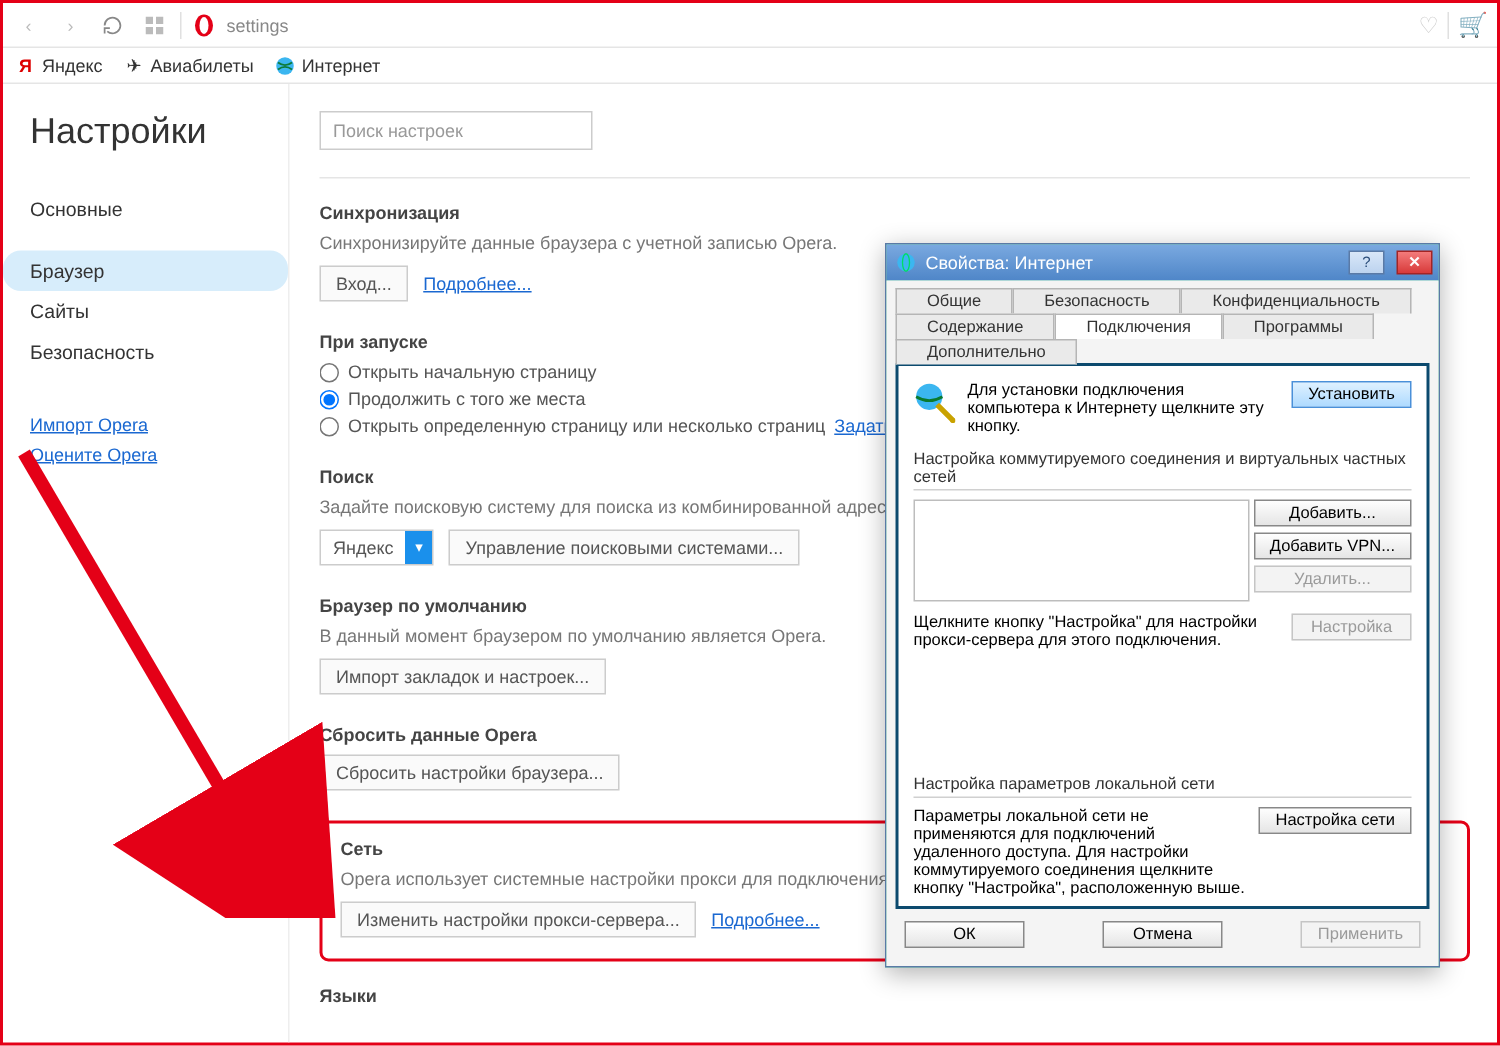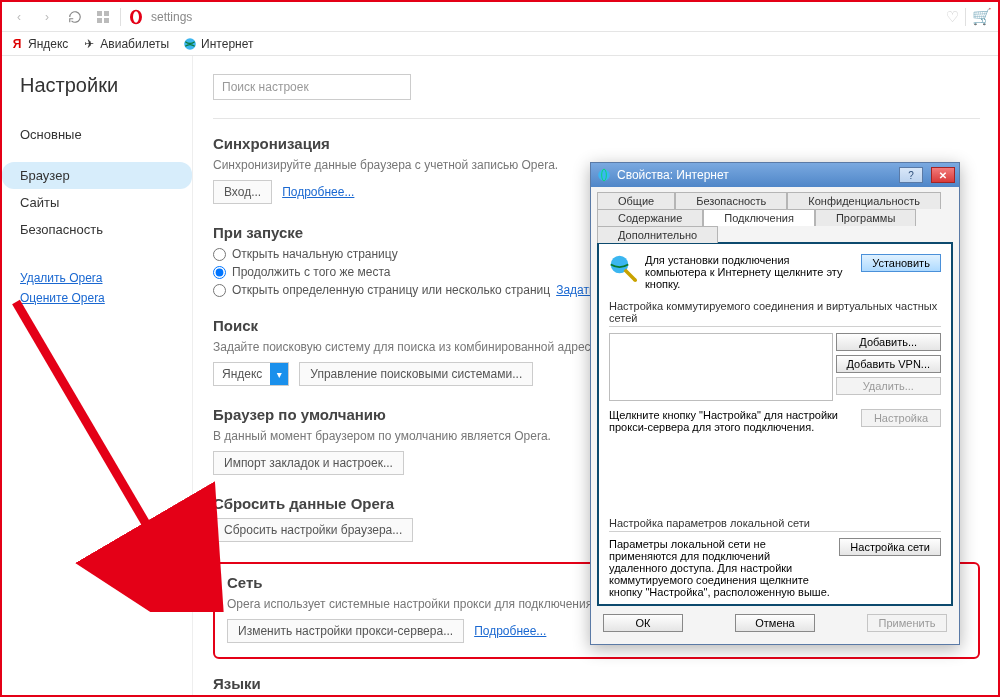--- a/index.html
+++ b/index.html
@@ -15,30 +15,30 @@
   .cart { font-size: 16px; color: #2b6dd1; }
 
   
   .bookbar { height: 24px; border-bottom: 1px solid #e5e5e5; display:flex; align-items:center; gap:14px; padding:0 8px; font-size:12px; color:#333; }
   .bookbar .bm { display:flex; align-items:center; gap:4px; cursor:pointer; }
   .bm-ico { width:14px; height:14px; display:inline-flex; align-items:center; justify-content:center; }
 
   
   .stage { display:flex; height: calc(100% - 54px); }
   .sidebar { width: 190px; padding: 18px 0 0 18px; font-size: 13px; color:#333; }
-  .sidebar h1 { font-size: 20px; font-weight: normal; color:#333; margin-bottom: 24px; }
+  .sidebar h1 { font-size: 24px; font-weight: normal; color:#333; margin-bottom: 24px; }
   .side-item { padding: 6px 10px; margin-left:-18px; padding-left:18px; cursor:pointer; }
   .side-item.active { background:#d7edfb;border-radius:12px; }
   .side-link { color:#1a68d1; cursor:pointer; font-size:12px; display:block; margin-top:6px; text-decoration: underline; }
   .side-group2 { margin-top: 28px; }
 
   .main { flex:1; padding: 18px 18px 0 20px; border-left:1px solid #eee; overflow:hidden; font-size:12.5px; color:#555; }
-  .search { width: 198px; height:26px; border:1px solid #ccc; padding: 0 8px; font-size:12px; color:#999; display:flex; align-items:center; margin-bottom: 18px; }
+  .search { width: 182px; height:26px; border:1px solid #ccc; padding: 0 8px; font-size:12px; color:#999; display:flex; align-items:center; margin-bottom: 18px; }
   .section { margin-bottom: 20px; }
-  .section h2 { font-size: 15px; color:#444; font-weight:bold; margin-bottom: 6px; }
+  .section h2 { font-size: 12px; color:#444; font-weight:bold; margin-bottom: 6px; }
   .section .desc { font-size:12px; color:#777; margin-bottom:8px; }
   .btn { display:inline-block; border:1px solid #ccc; background:#fafafa; padding: 4px 10px; font-size:12px; color:#555; cursor:pointer; }
   .link { color:#1a68d1; text-decoration: underline; cursor:pointer; font-size:12px; }
   .radio-row { display:flex; align-items:center; gap:6px; margin: 4px 0; font-size:12px; color:#555; }
   .radio-row input { margin:0; }
   .select { border:1px solid #ccc; height:24px; display:inline-flex; align-items:center; }
   .select .val { padding:0 8px; font-size:12px; }
   .select .arr { background:#1a90ec; color:#fff; width:18px; height:100%; display:flex; align-items:center; justify-content:center; font-size:10px; }
   .row { display:flex; align-items:center; gap:10px; }
   .highlight-box { border:2px solid #e40017; border-radius:6px; padding:10px 12px 14px 12px; }
@@ -129,21 +129,21 @@
 <div class="stage">
 
   <div class="sidebar">
     <h1>Настройки</h1>
     <div class="side-item"><span>Основные</span></div>
     <div style="height:14px;"></div>
     <div class="side-item active"><span>Браузер</span></div>
     <div class="side-item"><span>Сайты</span></div>
     <div class="side-item"><span>Безопасность</span></div>
     <div class="side-group2">
-      <a class="side-link">Удалить Opera</a>
+      <a class="side-link">Импорт Opera</a>
       <a class="side-link">Оцените Opera</a>
     </div>
   </div>
 
   <div class="main">
     <div class="search">
         <span>Поиск настроек</span>
       </div>
     <div style="height:1px;background:#e5e5e5;margin-bottom:16px;"></div>
 

